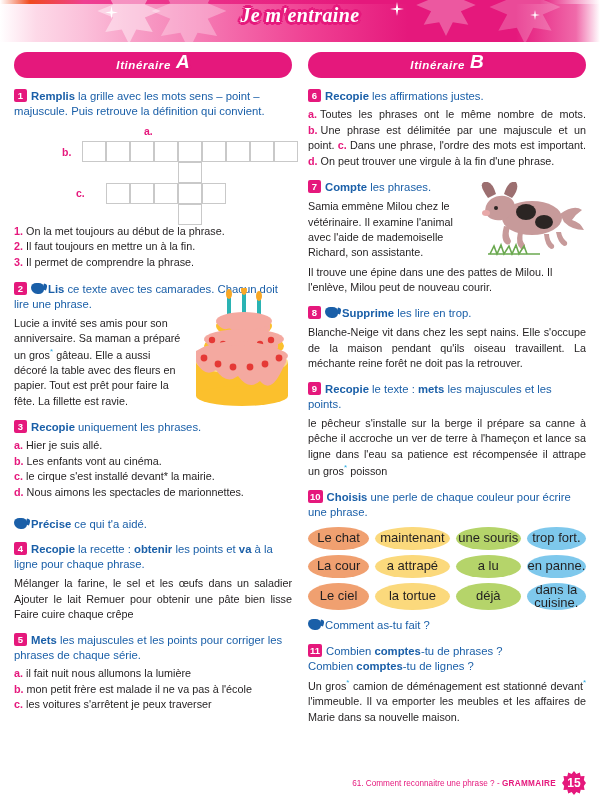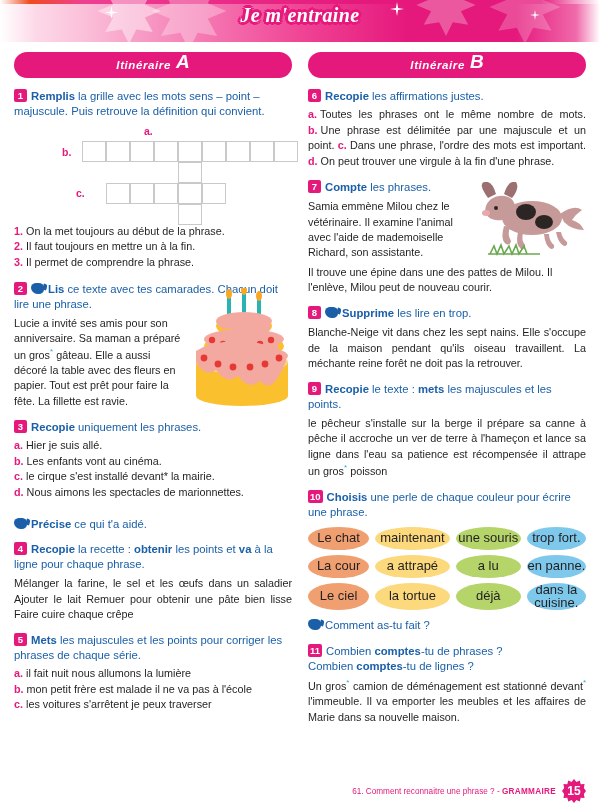--- a/index.html
+++ b/index.html
@@ -137,21 +137,21 @@
     height: 23px; line-height: 1.05;
   }
   .p-or { background: #f0a070; width: 64px; }
   .p-ye { background: #fbd97c; width: 78px; margin-left: 6px; }
   .p-gr { background: #b5d46a; width: 68px; margin-left: 6px; }
   .p-bl { background: #7ec8ec; width: 62px; margin-left: 6px; }
   .p-tall { height: 27px; }
 
   
   .footer {
-    position: absolute; bottom: 0; right: 14px;
+    position: absolute; bottom: 8px; right: 14px;
     display: flex; align-items: center;
   }
   .foot-text { font-size: 8.2px; color: #e5187c; }
   .foot-text .gram { font-weight: bold; letter-spacing: .3px; }
   .star-badge {
     position: relative; width: 24px; height: 24px; margin-left: 6px;
     background: #e5187c;
     clip-path: polygon(50% 0%, 60% 13%, 74% 6%, 78% 22%, 94% 21%, 91% 37%, 100% 50%, 91% 63%, 94% 79%, 78% 78%, 74% 94%, 60% 87%, 50% 100%, 40% 87%, 26% 94%, 22% 78%, 6% 79%, 9% 63%, 0% 50%, 9% 37%, 6% 21%, 22% 22%, 26% 6%, 40% 13%);
     display: flex; align-items: center; justify-content: center;
   }

